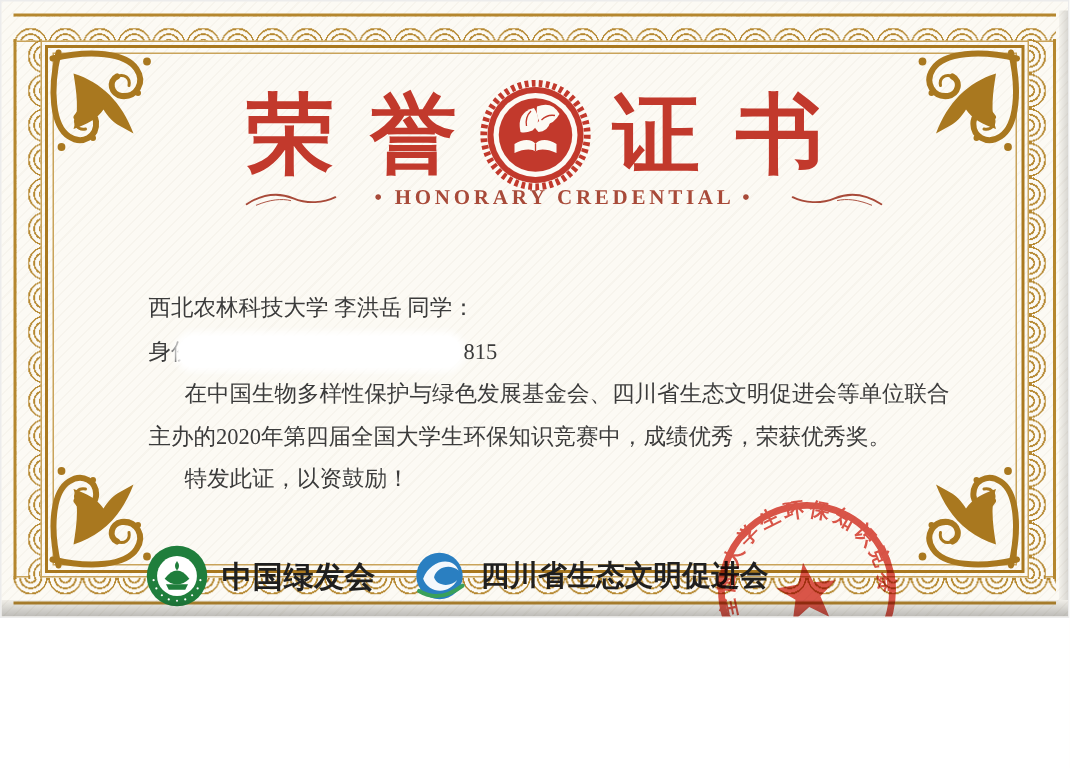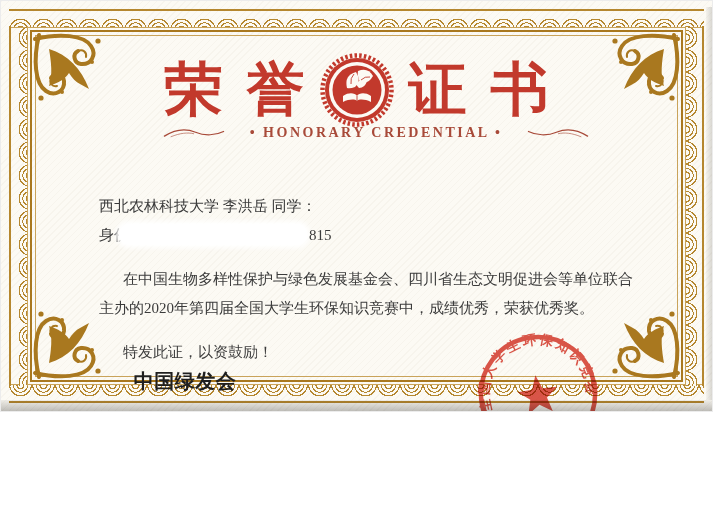--- a/index.html
+++ b/index.html
@@ -57,29 +57,29 @@
                display:flex; justify-content:center; align-items:center; gap:14px; }
   .title-group { font-size:58px; font-weight:bold; color:#c2392c;
                  letter-spacing:24px; margin-right:-24px; line-height:1; }
   .subtitle-row { position:absolute; top:124px; left:0; right:0;
                   display:flex; justify-content:center; align-items:center; gap:24px;margin-left:39px; }
   .subtitle-text { color:#a84a39; font-weight:bold; font-size:14px; letter-spacing:2.5px; }
 
   
   .body-block { position:absolute; left:98px; top:191px; width:545px;
                 font-size:15px; line-height:28.5px; color:#3b3b3b; }
-  .indent { text-indent:1.6em;margin-top:16px; }
+  .indent { text-indent:1.6em; }
   .id-line { display:flex; align-items:center; }
   .redact { display:inline-block; width:188px; height:21px; background:#ffffff;
             border-radius:10px; box-shadow:0 0 5px 3px #ffffff; margin-left:-10px; }
   .id-suffix { margin-left:2px; }
 
   
   .logos-row { position:absolute; left:95px; top:359px; height:48px;
-               display:flex; align-items:center; gap:8px;flex-direction:column; }
+               display:flex; align-items:center; gap:8px; }
   .logo-label { font-family:"Liberation Sans","DejaVu Sans",sans-serif;
                 font-weight:bold; color:#1f1f1f; }
   .logo-label.l1 { font-size:20px; letter-spacing:0.5px; margin-right:14px; }
   .logo-label.l2 { font-size:19px; letter-spacing:0.2px; }
 
   
   .issuer-block { position:absolute; left:452px; top:367px; width:180px;
                   text-align:center; color:#43382f; z-index:1; }
   .issuer-name { font-size:13px; font-weight:600; white-space:nowrap; }
   .issuer-date { font-size:13px; font-weight:600; letter-spacing:2px; margin-top:6px; }

